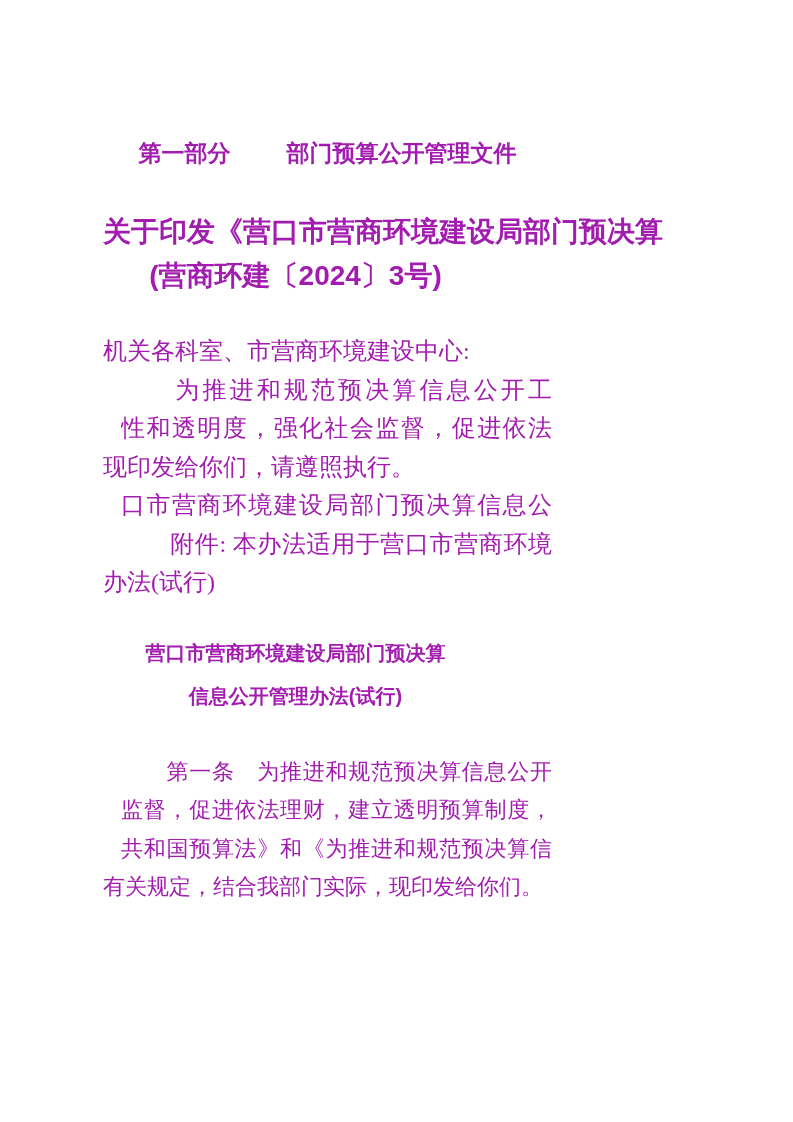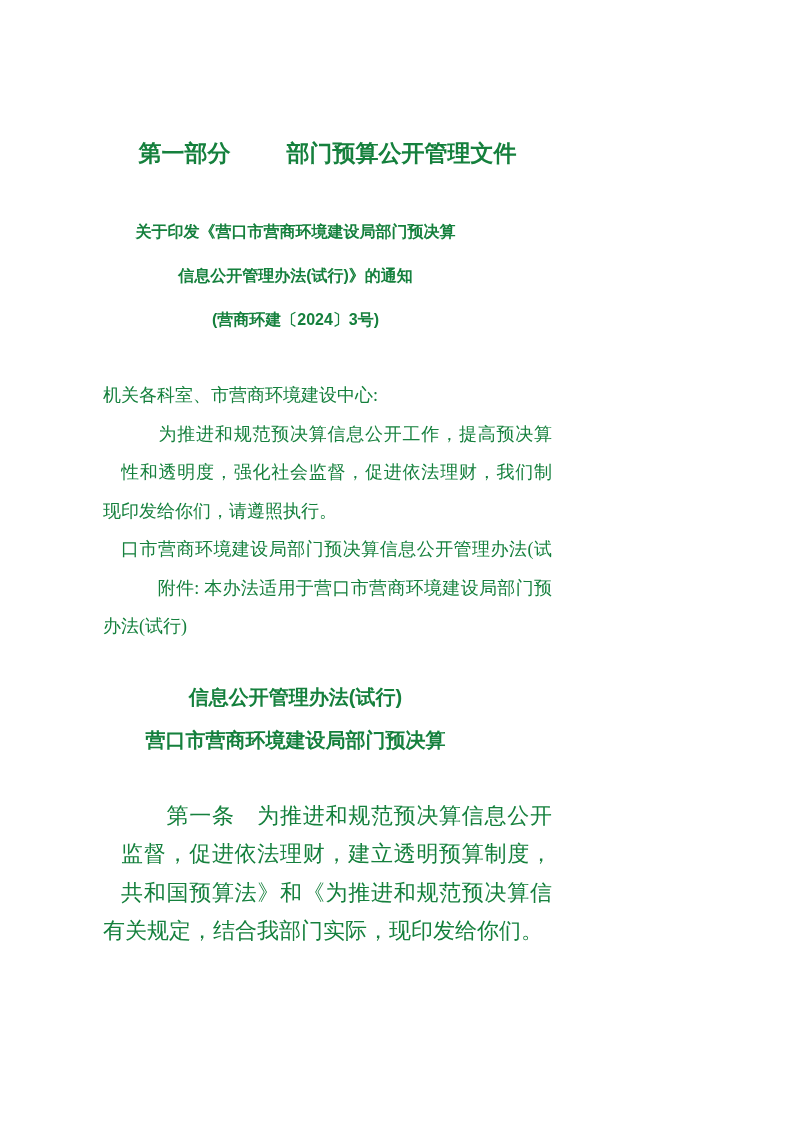--- a/index.html
+++ b/index.html
@@ -5,21 +5,21 @@
   html, body {
     margin: 0;
     padding: 0;
     background: #ffffff;
   }
   .page {
     position: relative;
     width: 667px;
     height: 1122px;
     background: #ffffff;
-    color: #15803d;
+    color: #a21caf;
     box-sizing: border-box;
     padding: 136px 115px 0 103px;
     overflow: hidden;
     font-family: "Liberation Serif", "DejaVu Serif", serif;
   }
 
   
   .part-heading {
     font-family: "Liberation Sans", "DejaVu Sans", sans-serif;
     font-weight: bold;
@@ -31,33 +31,33 @@
   }
   .part-heading .gap-span {
     margin-left: 56px;
   }
 
   
   .notice-title {
     margin: 40px 64px 0 0;
     font-family: "Liberation Sans", "DejaVu Sans", sans-serif;
     font-weight: bold;
-    font-size: 16px;
+    font-size: 28px;
   }
   .notice-title .line {
     line-height: 44px;
     height: 44px;
     text-align: center;
     white-space: nowrap;
   }
 
   
   .body-block {
     margin-top: 34px;
-    font-size: 18px;
+    font-size: 24px;
   }
   .body-block .line,
   .articles .line {
     line-height: 38.5px;
     height: 38.5px;
     white-space: nowrap;
   }
   .line.just {
     text-align: justify;
     text-align-last: justify;
@@ -89,41 +89,40 @@
 <body>
 
 <div class="page">
 
   <div class="part-heading">
     <span>第一部分</span><span class="gap-span">部门预算公开管理文件</span>
   </div>
 
   <div class="notice-title">
       <div class="line">关于印发《营口市营商环境建设局部门预决算</div>
-      <div class="line">信息公开管理办法(试行)》的通知</div>
       <div class="line">(营商环建〔2024〕3号)</div>
     </div>
 
   <div class="body-block">
     <div class="line">机关各科室、市营商环境建设中心:</div>
     <div>
         <div class="line just">　　为推进和规范预决算信息公开工作，提高预决算的公开</div>
         <div class="line just">性和透明度，强化社会监督，促进依法理财，我们制定了《营</div>
         <div class="line">现印发给你们，请遵照执行。</div>
         <div class="line just">口市营商环境建设局部门预决算信息公开管理办法(试行)》,</div>
       </div>
     <div>
         <div class="line just">　　附件: 本办法适用于营口市营商环境建设局部门预决</div>
         <div class="line">办法(试行)</div>
       </div>
   </div>
 
   <div class="measure-title">
+      <div class="line">营口市营商环境建设局部门预决算</div>
       <div class="line">信息公开管理办法(试行)</div>
-      <div class="line">营口市营商环境建设局部门预决算</div>
     </div>
 
   <div class="articles">
     <div>
         <div class="line just">　　第一条　为推进和规范预决算信息公开工作，有关规定</div>
         <div class="line just">监督，促进依法理财，建立透明预算制度，根据《中华人民</div>
         <div class="line just">共和国预算法》和《为推进和规范预决算信息公开工作》等</div>
         <div class="line">有关规定，结合我部门实际，现印发给你们。</div>
       </div>
   </div>

